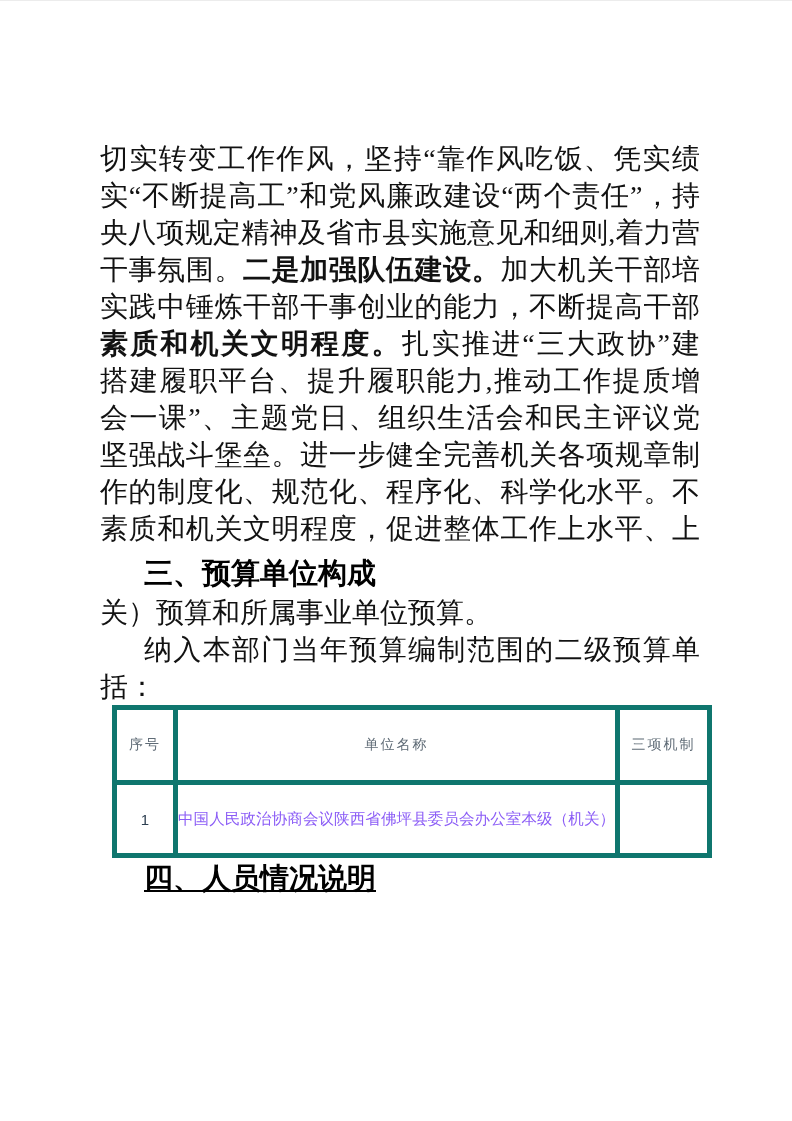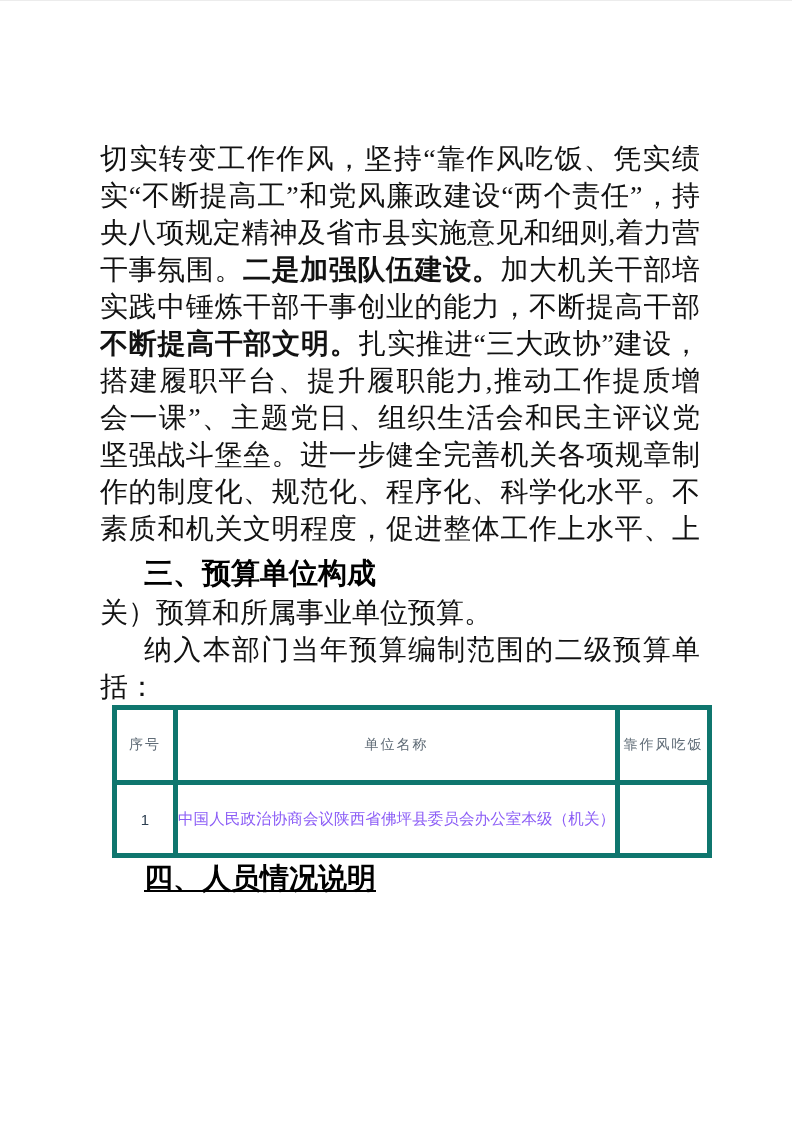--- a/index.html
+++ b/index.html
@@ -79,21 +79,21 @@
 
 <div class="page">
   <div class="doc">
 
     <div>
       <div class="bline">切实转变工作作风，坚持“靠作风吃饭、凭实绩说话”。认真落</div>
       <div class="bline">实“不断提高工”和党风廉政建设“两个责任”，持之以恒落实中</div>
       <div class="bline">央八项规定精神及省市县实施意见和细则,着力营造风清气正的</div>
       <div class="bline"><span>干事氛围。</span><span class="b">二是加强队伍建设。</span><span>加大机关干部培训力度，注重在</span></div>
       <div class="bline">实践中锤炼干部干事创业的能力，不断提高干部队伍整体素质。</div>
-      <div class="bline"><span class="b">不断提高干部文明。</span><span>扎实推进“三大政协”建设，创新履职方式、</span></div>
+      <div class="bline"><span class="b">素质和机关文明程度。</span><span>扎实推进“三大政协”建设，创新履职方式、</span></div>
       <div class="bline">搭建履职平台、提升履职能力,推动工作提质增效。严格落实“三</div>
       <div class="bline">会一课”、主题党日、组织生活会和民主评议党员等制度，打造</div>
       <div class="bline">坚强战斗堡垒。进一步健全完善机关各项规章制度，不断提高工</div>
       <div class="bline">作的制度化、规范化、程序化、科学化水平。不断提高干部文明</div>
       <div class="bline endline">素质和机关文明程度，促进整体工作上水平、上台阶。</div>
     </div>
 
     <div class="shead h3">三、预算单位构成</div>
 
     <div>
@@ -103,21 +103,21 @@
     <div>
       <div class="bline ind">纳入本部门当年预算编制范围的二级预算单位共有 1 个,包</div>
       <div class="bline endline">括：</div>
     </div>
 
     <table class="units">
       <tbody>
           <tr class="hrow">
         <th class="c1">序号</th>
         <th class="c2">单位名称</th>
-        <th class="c3">靠作风吃饭</th>
+        <th class="c3">三项机制</th>
       </tr>
       <tr class="drow">
         <td class="c1 num">1</td>
         <td class="c2 name">中国人民政治协商会议陕西省佛坪县委员会办公室本级（机关）</td>
         <td class="c3 change"></td>
       </tr>
     </tbody>
       </table>
 
     <div class="shead h4">四、人员情况说明</div>

